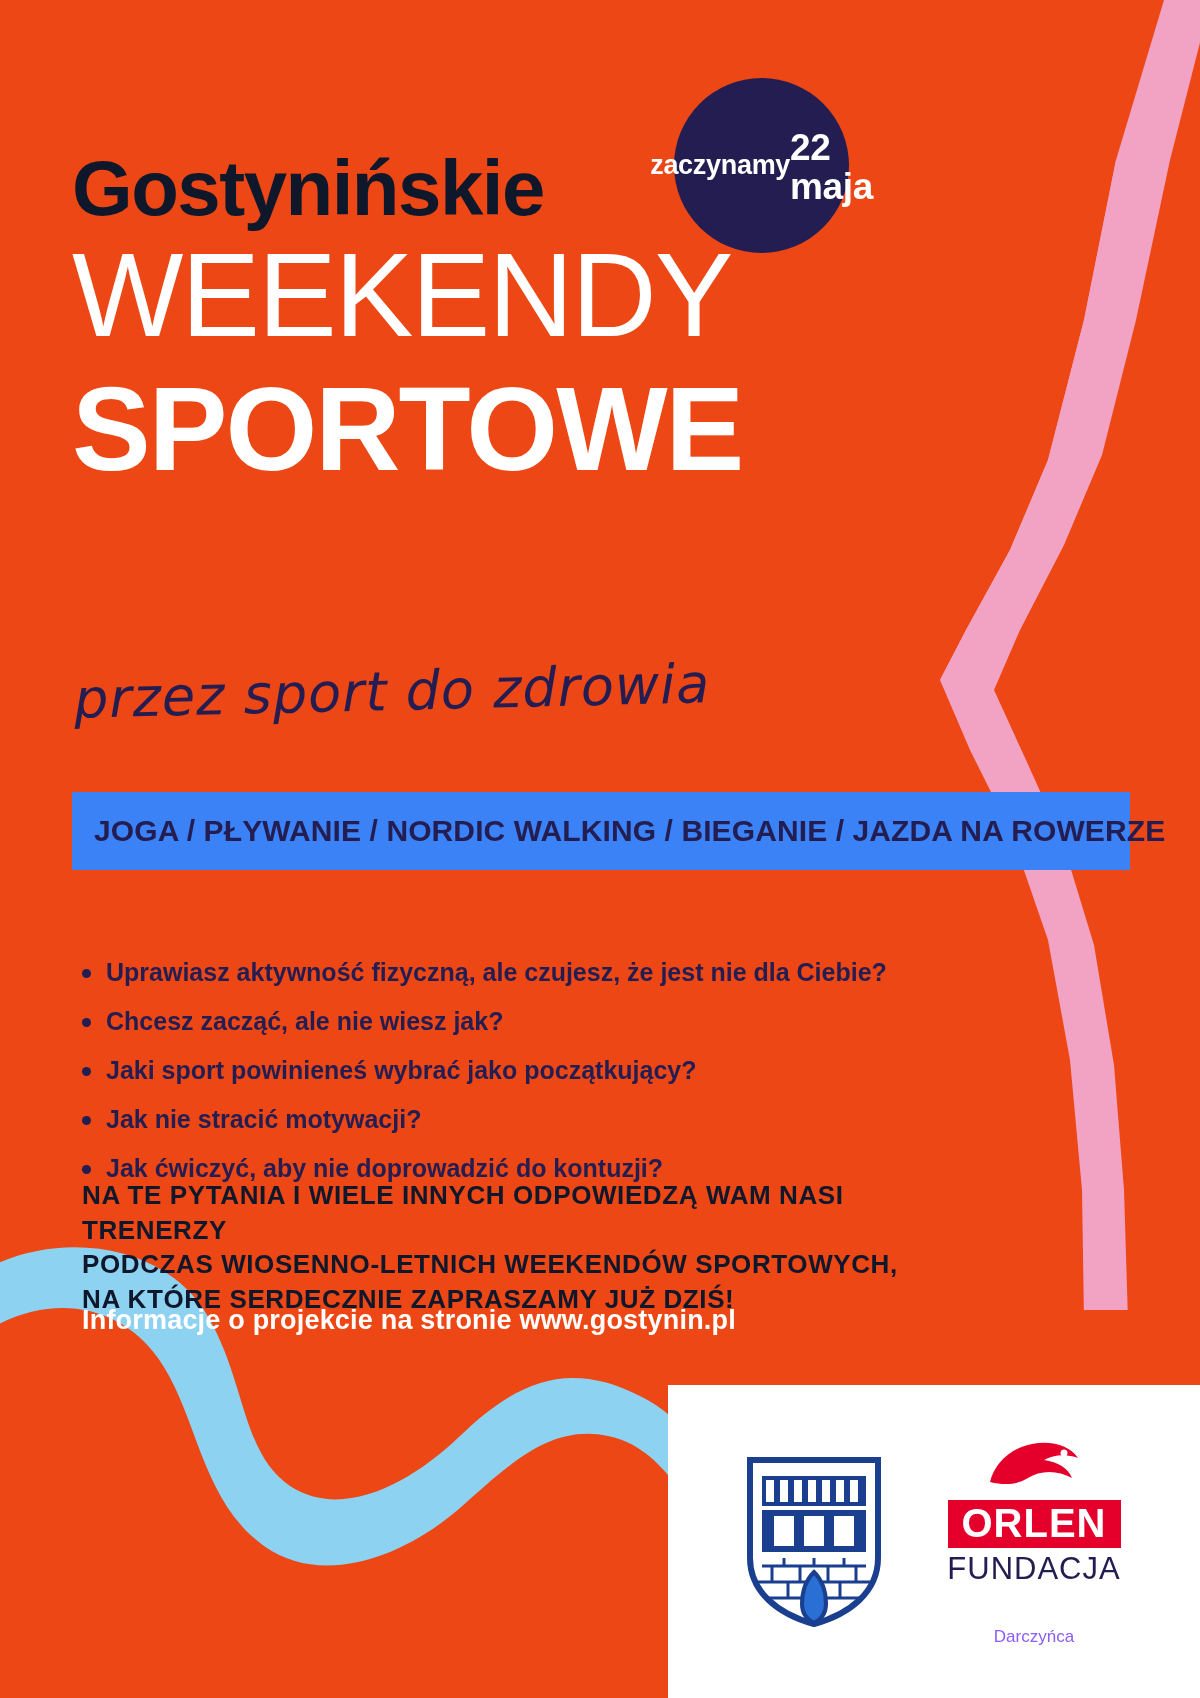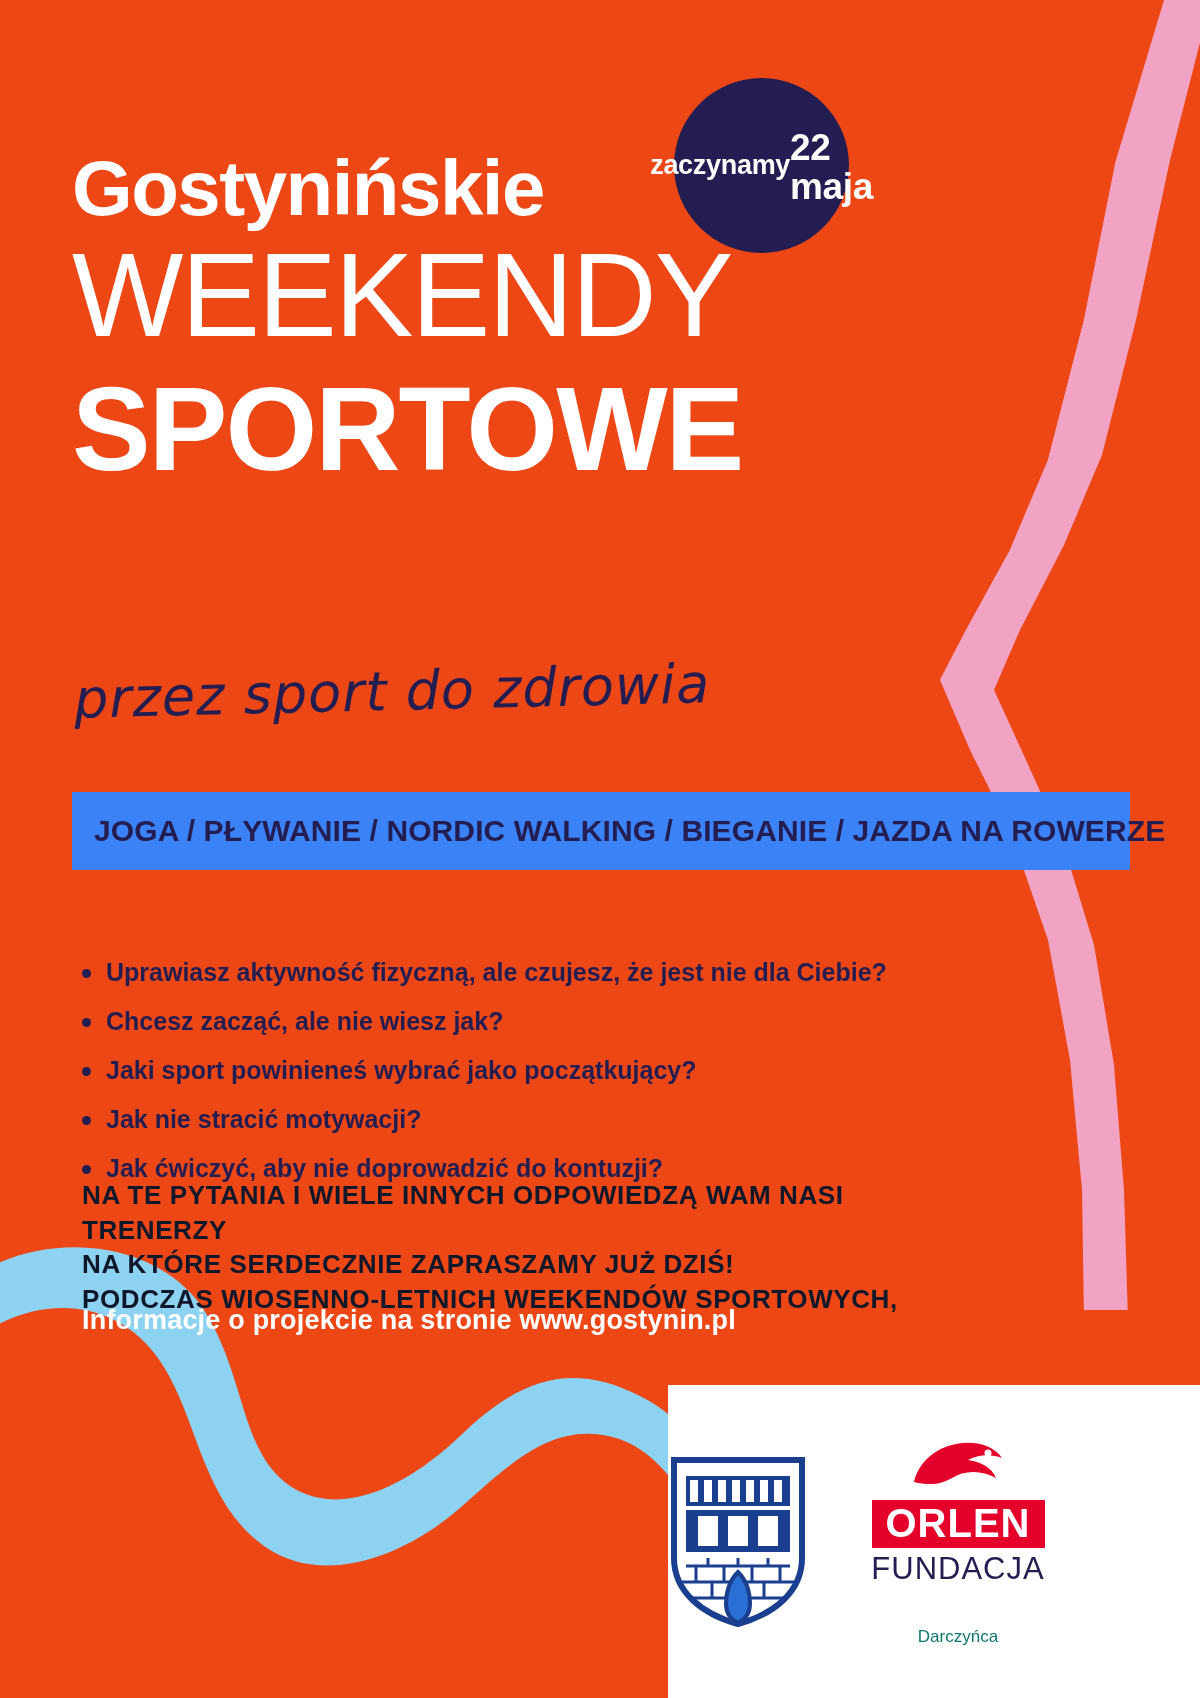--- a/index.html
+++ b/index.html
@@ -66,21 +66,21 @@
   }
 
   
   .headline {
     position: absolute;
     left: 72px;
     top: 150px;
     width: 880px;
   }
   .h-line1 {
-    color: #ffffff;
+    color: #0f172a;
     font-size: 78px;
     font-weight: bold;
     line-height: 0.98;
     letter-spacing: -1.5px;
   }
   .h-line2 {
     color: #ffffff;
     font-size: 118px;
     font-weight: normal;
     line-height: 1.0;
@@ -184,21 +184,21 @@
   
   .sponsors {
     position: absolute;
     left: 668px;
     top: 1385px;
     width: 532px;
     height: 313px;
     background: #ffffff;
     display: flex;
     align-items: center;
-    justify-content: flex-start;
+    justify-content: center;
     gap: 60px;
   }
   .crest {
     width: 140px;
     height: 175px;
   }
   .orlen-block {
     display: flex;
     flex-direction: column;
     align-items: center;
@@ -218,21 +218,21 @@
     padding: 2px 14px 4px 14px;
     line-height: 1.05;
   }
   .orlen-sub {
     color: #231d52;
     font-size: 31px;
     letter-spacing: 1px;
     margin-top: 3px;
   }
   .orlen-role {
-    color: #0f766e;
+    color: #8b5cf6;
     font-size: 17px;
     margin-top: 40px;
   }
 </style>
 </head>
 <body>
 
 <div class="poster">
 
   <svg class="pink-stripe" viewBox="0 0 330 1320" preserveAspectRatio="none">
@@ -271,22 +271,22 @@
   <ul class="questions">
     <li>Uprawiasz aktywność fizyczną, ale czujesz, że jest nie dla Ciebie?</li>
     <li>Chcesz zacząć, ale nie wiesz jak?</li>
     <li>Jaki sport powinieneś wybrać jako początkujący?</li>
     <li>Jak nie stracić motywacji?</li>
     <li>Jak ćwiczyć, aby nie doprowadzić do kontuzji?</li>
   </ul>
 
   <div class="callout">
     <div>NA TE PYTANIA I WIELE INNYCH ODPOWIEDZĄ WAM NASI TRENERZY</div>
+    <div>PODCZAS WIOSENNO-LETNICH WEEKENDÓW SPORTOWYCH,</div>
     <div>NA KTÓRE SERDECZNIE ZAPRASZAMY JUŻ DZIŚ!</div>
-    <div>PODCZAS WIOSENNO-LETNICH WEEKENDÓW SPORTOWYCH,</div>
   </div>
 
   <div class="info-line">Informacje o projekcie na stronie www.gostynin.pl</div>
 
   <div class="sponsors">
 
     <svg class="crest" viewBox="0 0 140 175">
       <path d="M6 6 H134 V104 C134 138 106 160 70 170 C34 160 6 138 6 104 Z" fill="#ffffff" stroke="#1a3f8f" stroke-width="6"></path>
       <rect x="18" y="22" width="104" height="30" fill="#1a3f8f"></rect>
       <g fill="#ffffff">

